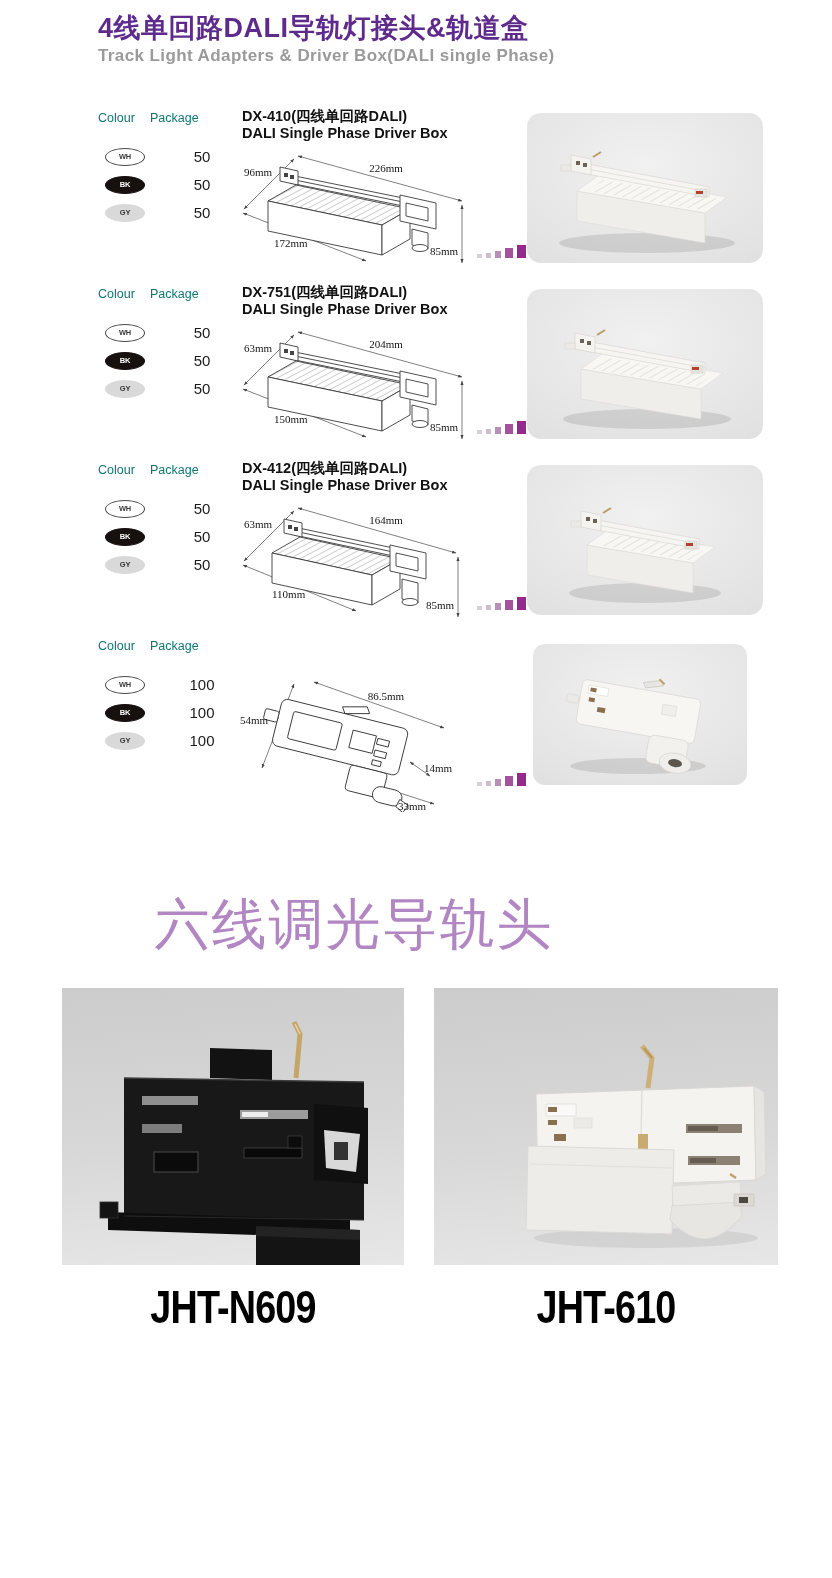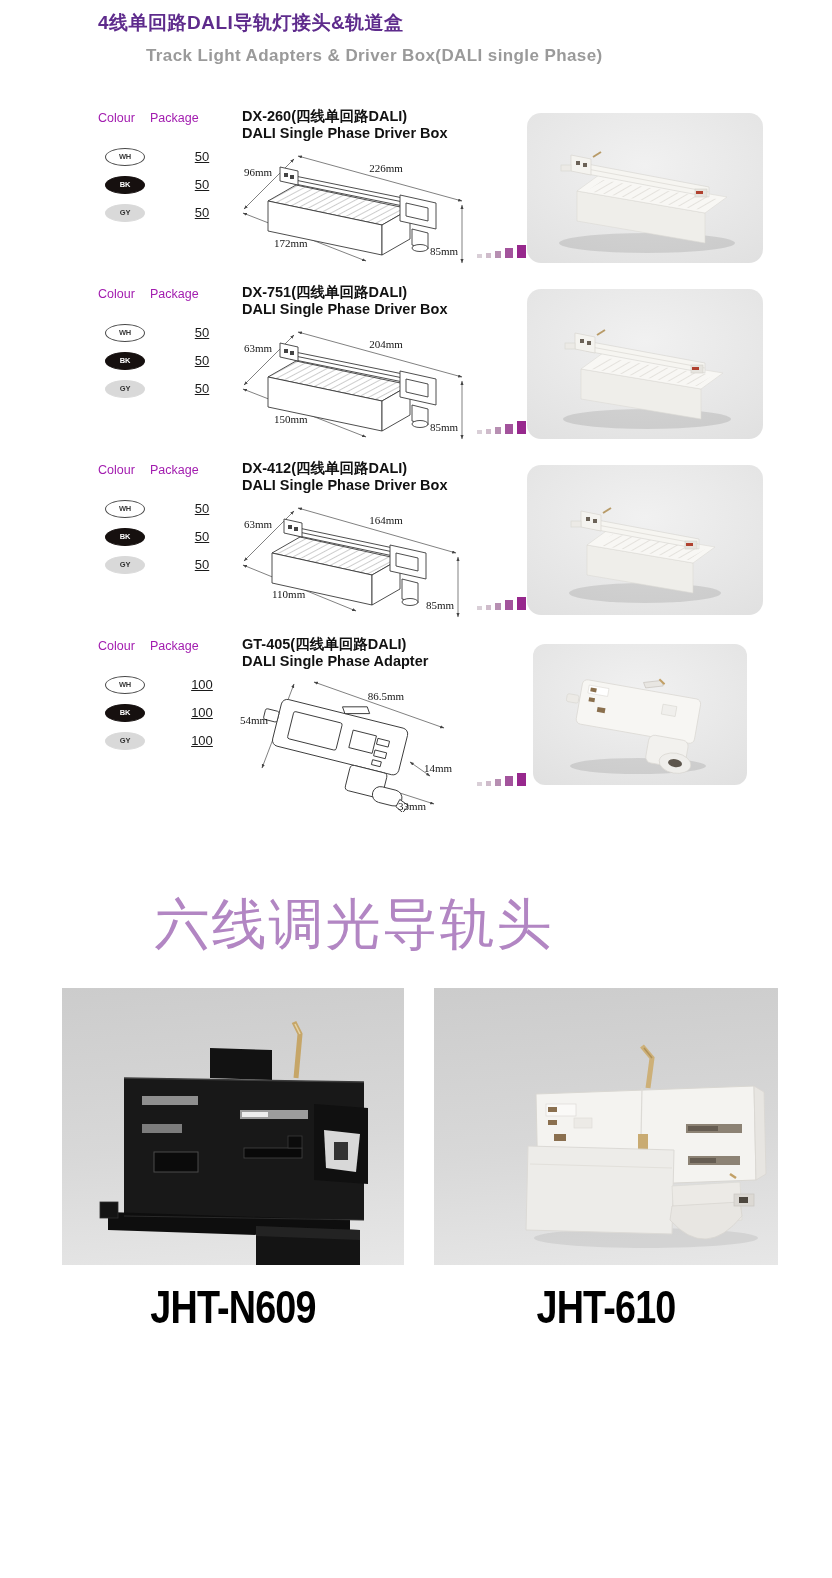--- a/index.html
+++ b/index.html
@@ -1,34 +1,34 @@
 <!DOCTYPE html>
 <html><head>
 <meta charset="utf-8">
 <style>
   html,body{margin:0;padding:0;background:#ffffff;}
   body{width:832px;height:1578px;position:relative;font-family:"Liberation Sans",sans-serif;color:#1a1a1a;overflow:hidden;}
 
   
-  .hdr-cn{position:absolute;left:98px;top:10px;font-size:19px;font-weight:bold;color:#5e2b8c;letter-spacing:.5px;white-space:nowrap;}
-  .hdr-en{position:absolute;left:98px;top:46px;font-size:17px;font-weight:bold;color:#9a9a9a;letter-spacing:.4px;white-space:nowrap;margin-left:48px;}
+  .hdr-cn{position:absolute;left:98px;top:10px;font-size:27px;font-weight:bold;color:#5e2b8c;letter-spacing:.5px;white-space:nowrap;}
+  .hdr-en{position:absolute;left:98px;top:46px;font-size:17px;font-weight:bold;color:#9a9a9a;letter-spacing:.4px;white-space:nowrap;}
 
   
   .section{position:absolute;left:0;width:832px;height:176px;}
   .s1{top:105px}.s2{top:281px}.s3{top:457px}.s4{top:633px}
-  .colhead{position:absolute;top:6px;font-size:12.5px;color:#a21caf;}
+  .colhead{position:absolute;top:6px;font-size:12.5px;color:#0f766e;}
   .colhead.c1{left:98px}.colhead.c2{left:150px}
   .swrow{position:absolute;left:105px;display:flex;align-items:center;height:19px;}
   .r1{top:42px}.r2{top:70px}.r3{top:98px}
   .sw{width:40px;height:18px;border-radius:50%;display:flex;align-items:center;justify-content:center;
       font-size:7.5px;font-weight:bold;box-sizing:border-box;letter-spacing:-.2px;}
   .swrow.r1 .sw{background:#fff;border:1.8px solid #4a4a4a;color:#3a3a3a;}
   .swrow.r2 .sw{background:#16100f;border:1.8px solid #16100f;color:#fff;text-align:center;}
   .swrow.r3 .sw{background:#d9d9d9;border:1.8px solid #d9d9d9;color:#333;}
-  .pkg{display:inline-block;margin-left:36px;width:42px;text-align:center;font-size:13px;color:#1a1a1a;text-decoration:underline;}
+  .pkg{display:inline-block;margin-left:36px;width:42px;text-align:center;font-size:15px;color:#1a1a1a;}
   .ptitle{position:absolute;left:242px;top:3px;font-size:14.5px;font-weight:bold;line-height:1.18;color:#111;white-space:nowrap;}
   .drawing{position:absolute;left:238px;top:38px;}
   .drawing-ad{position:absolute;left:238px;top:39px;}
   .photo{position:absolute;left:527px;top:8px;width:236px;height:150px;border-radius:14px;overflow:hidden;
          background:radial-gradient(130% 130% at 50% 35%, #f1f1f1 0%, #e5e5e5 45%, #d6d6d6 100%);}
   .photo.small{left:533px;top:11px;width:214px;height:141px;border-radius:12px;}
   .dots{position:absolute;left:477px;top:140px;display:flex;align-items:flex-end;gap:4px;}
   .dot{display:block;}
   .dd1{width:5px;height:4px;background:#d9cfd7}
   .dd2{width:5px;height:5px;background:#cfbccb}
@@ -85,21 +85,21 @@
   </div>
   <div class="swrow r2">
     <span class="sw">BK</span>
     <span class="pkg">50</span>
   </div>
   <div class="swrow r3">
     <span class="sw">GY</span>
     <span class="pkg">50</span>
   </div>
   <div class="ptitle">
-    <div>DX-260(四线单回路DALI)</div>
+    <div>DX-410(四线单回路DALI)</div>
     <div>DALI Single Phase Driver Box</div>
   </div>
 
   <svg class="drawing" width="230" height="130" viewBox="0 0 230 130">
     <line class="dim-line" x1="6" y1="66" x2="56" y2="16" marker-start="url(#arw)" marker-end="url(#arw)"></line>
     <line class="dim-line" x1="60" y1="13" x2="224" y2="58" marker-start="url(#arw)" marker-end="url(#arw)"></line>
     <line class="dim-line" x1="5" y1="70" x2="128" y2="118" marker-start="url(#arw)" marker-end="url(#arw)"></line>
     <line class="dim-line" x1="224" y1="62" x2="224" y2="120" marker-start="url(#arw)" marker-end="url(#arw)"></line>
     <polygon class="ln" points="30,58 58,42 172,66 144,82"></polygon>
     <polygon points="30,58 58,42 172,66 144,82" fill="url(#hch)" stroke="none"></polygon>
@@ -293,24 +293,20 @@
     <span class="sw">WH</span>
     <span class="pkg">100</span>
   </div>
   <div class="swrow r2">
     <span class="sw">BK</span>
     <span class="pkg">100</span>
   </div>
   <div class="swrow r3">
     <span class="sw">GY</span>
     <span class="pkg">100</span>
-  </div>
-  <div class="ptitle">
-    <div>GT-405(四线单回路DALI)</div>
-    <div>DALI Single Phase Adapter</div>
   </div>
 
   <svg class="drawing-ad" width="225" height="140" viewBox="0 0 225 140">
     <line class="dim-line" x1="56" y1="12" x2="24" y2="96" marker-start="url(#arw)" marker-end="url(#arw)"></line>
     <line class="dim-line" x1="76" y1="10" x2="206" y2="56" marker-start="url(#arw)" marker-end="url(#arw)"></line>
     <line class="dim-line" x1="172" y1="90" x2="192" y2="104" marker-start="url(#arw)" marker-end="url(#arw)"></line>
     <line class="dim-line" x1="134" y1="112" x2="196" y2="132" marker-start="url(#arw)" marker-end="url(#arw)"></line>
     <g transform="rotate(14 105 70)">
       <rect class="ln" x="36" y="42" width="130" height="48" rx="6"></rect>
       <rect class="ln" x="50" y="52" width="50" height="28" rx="2"></rect>

